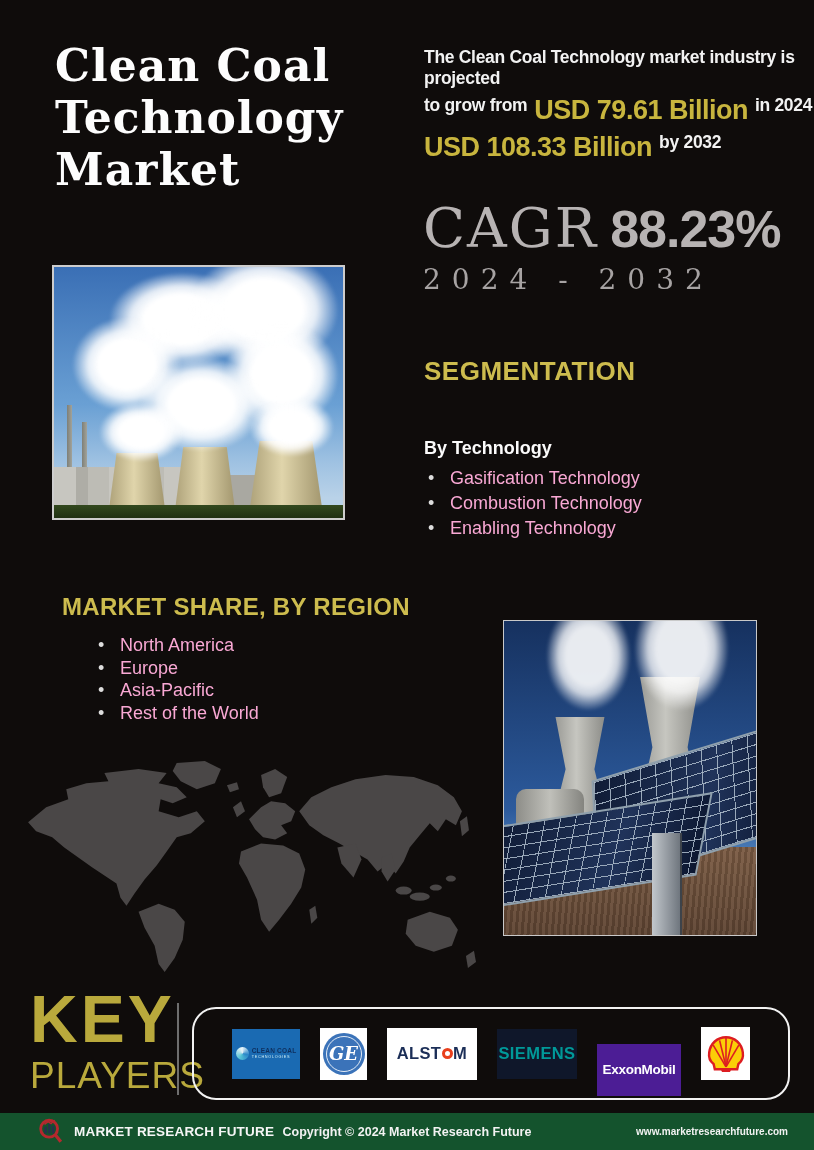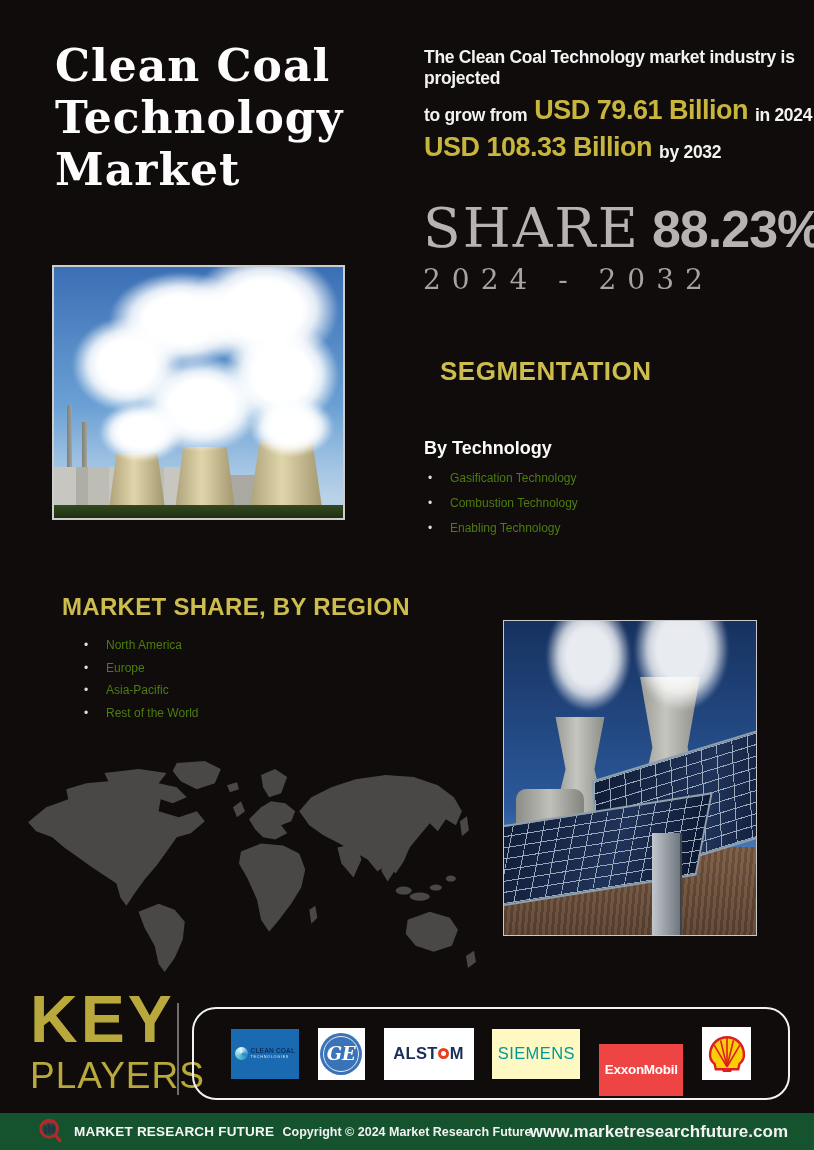--- a/index.html
+++ b/index.html
@@ -13,56 +13,56 @@
   .title {
     position:absolute; left:55px; top:40px;
     font-family:"DejaVu Serif", serif; font-weight:700;
     font-size:44px; line-height:52px; color:#fdfdfd; letter-spacing:1px;
   }
   
   .projection {
     position:absolute; left:424px; top:47px; width:382px;
     font-weight:700; font-size:17.5px; letter-spacing:-0.3px; color:#f2f2f2;
   }
-  .projection .row { display:flex; align-items:flex-end; gap:7px; margin-top:6px; white-space:nowrap; }
+  .projection .row { display:flex; align-items:flex-start; gap:7px; margin-top:6px; white-space:nowrap; }
   .usd { color:#c8b53e; font-size:27px; font-weight:700; letter-spacing:-0.5px; }
   
   .cagr { position:absolute; left:423px; top:196px; }
   .cagr-line { display:flex; align-items:baseline; gap:12px; }
   .cagr-label { font-family:"DejaVu Serif", serif; font-size:55px; font-weight:400; color:#b7b3b3; letter-spacing:2px; }
   .cagr-value { font-size:52px; font-weight:700; color:#b7b3b3; letter-spacing:-1px; }
   .cagr-period { font-family:"DejaVu Serif", serif; font-size:28px; color:#a7a3a3; letter-spacing:11px; margin-top:3px; }
   
   .seg-heading {
     position:absolute; left:424px; top:356px;
-    font-size:26px; font-weight:700; color:#cdbc4e; letter-spacing:0.5px;margin-left:16px;
+    font-size:26px; font-weight:700; color:#cdbc4e; letter-spacing:0.5px;
   }
   .seg-group { position:absolute; left:424px; top:438px; font-size:18px; font-weight:700; color:#fbfbfb; }
   ul.blist { list-style:none; }
-  ul.blist li { position:relative; padding-left:26px; color:#4d7c0f; font-size:12px; }
+  ul.blist li { position:relative; padding-left:26px; color:#f9a8d4; font-size:18px; }
   ul.blist li::before { content:"•"; position:absolute; left:4px; color:#dddddd; }
   .tech-list { position:absolute; left:424px; top:466px; }
   .tech-list li { line-height:25px; }
   
   .photo { position:absolute; overflow:hidden; }
   .coal-photo { left:52px; top:265px; width:293px; height:255px; border:2px solid #cdcdcd;
     background:linear-gradient(180deg,#3a6fb5 0%,#6aa0d4 55%,#9fc2e2 78%,#b9d2e8 92%); }
   .cloud { position:absolute; border-radius:50%;
     background:radial-gradient(closest-side,#ffffff 52%,rgba(255,255,255,0.85) 70%,rgba(255,255,255,0)); filter:blur(1.5px); }
   .stack { position:absolute; width:5px; background:linear-gradient(90deg,#7e7f77,#a2a39a); }
   .buildings { position:absolute; left:0; top:200px; width:150px; height:42px;
     background:repeating-linear-gradient(90deg,#c7c6c0 0 22px,#aeada6 22px 34px,#bdbcb5 34px 55px); }
   .buildings2 { position:absolute; left:160px; top:208px; width:60px; height:34px; background:#a9a8a1; }
   .tower { position:absolute; background:linear-gradient(90deg,#a89c74,#e0d5ab 45%,#9d9169);
     clip-path:polygon(17% 0%, 83% 0%, 96% 100%, 4% 100%); }
   .grass { position:absolute; left:0; bottom:0; width:100%; height:13px;
     background:linear-gradient(180deg,#33491e,#1f3012); }
   
   .ms-heading { position:absolute; left:62px; top:593px; font-size:24px; font-weight:700; color:#cdbc4e; letter-spacing:0.3px; }
-  .region-list { position:absolute; left:80px; top:634px; }
+  .region-list { position:absolute; left:94px; top:634px; }
   .region-list li { line-height:22.5px; }
   
   .worldmap { position:absolute; left:8px; top:758px; }
   
   .solar-photo { left:503px; top:620px; width:254px; height:316px; border:1px solid #c9c9c9;
     background:linear-gradient(180deg,#16315f 0%,#2c5a9c 60%,#4d7fb9 75%); }
   .ctower { position:absolute; background:linear-gradient(90deg,#83837f,#c6c6c0 45%,#767672);
     clip-path:polygon(16% 0%, 84% 0%, 70% 45%, 92% 100%, 8% 100%, 30% 45%); }
   .cylinder { position:absolute; left:12px; top:168px; width:68px; height:44px;
     background:linear-gradient(90deg,#8d8d88,#c0c0ba 50%,#84847f); border-radius:10px 10px 0 0; }
@@ -93,29 +93,29 @@
   .cc-text { display:flex; flex-direction:column; line-height:1; }
   .cc-l1 { font-size:6.5px; font-weight:800; color:#0e2f5e; letter-spacing:0.2px; white-space:nowrap; }
   .cc-l2 { font-size:3.8px; color:#cfeff5; letter-spacing:0.7px; margin-top:1.5px; white-space:nowrap; }
   .tile-ge { width:47px; height:52px; background:#ffffff; }
   .ge-circle { width:42px; height:42px; border-radius:50%; background:#3b73b9; position:relative;
     display:grid; place-items:center; }
   .ge-circle::before { content:""; position:absolute; inset:3px; border:1.5px solid rgba(255,255,255,0.85); border-radius:50%; }
   .ge-mono { font-family:"DejaVu Serif", serif; font-style:italic; font-weight:700; color:#fff; font-size:18px; }
   .tile-alstom { width:90px; height:52px; background:#ffffff; font-weight:800; font-size:16.5px; color:#1b2e57; letter-spacing:0.3px; }
   .alstom-o { display:inline-block; width:11px; height:11px; border:3.4px solid #e8401d; border-radius:50%; margin:0 0.5px; }
-  .tile-siemens { width:88px; height:50px; background:#fef9c3; font-weight:400; font-size:16.5px; color:#009999; letter-spacing:0.4px; }
-  .tile-exxon { width:84px; height:52px; background:#ef4444; font-weight:800; font-size:13.5px; color:#ffffff; letter-spacing:-0.3px;margin-top:32px; }
+  .tile-siemens { width:80px; height:50px; background:#0f172a; font-weight:700; font-size:16.5px; color:#009999; letter-spacing:0.4px; }
+  .tile-exxon { width:84px; height:52px; background:#4c1d95; font-weight:800; font-size:13.5px; color:#ffffff; letter-spacing:-0.3px;margin-top:32px; }
   .tile-shell { width:49px; height:53px; background:#ffffff; }
   
   .footer { position:absolute; left:0; top:1113px; width:814px; height:37px; background:#14532d;
     display:flex; align-items:center; justify-content:space-between; padding:0 26px 0 36px; }
   .f-brand { display:flex; align-items:center; gap:8px; font-size:13.5px; font-weight:700; color:#f6f6f6; letter-spacing:0.2px; }
   .f-copy { font-size:12.5px; font-weight:700; color:#f2f2f2; position:absolute; left:0; right:0; text-align:center; pointer-events:none; }
-  .f-site { font-size:17px; font-weight:700; color:#f2f2f2; }
+  .f-site { font-size:10px; font-weight:700; color:#f2f2f2; }
 </style>
 </head>
 <body>
 
 <div class="canvas">
 
   <div class="title">
     <div>Clean Coal</div>
     <div>Technology</div>
     <div>Market</div>
@@ -129,21 +129,21 @@
       <span>in 2024 to</span>
     </div>
     <div class="row">
       <span class="usd">USD 108.33 Billion</span>
       <span>by 2032</span>
     </div>
   </div>
 
   <div class="cagr">
     <div class="cagr-line">
-      <span class="cagr-label">SHARE</span>
+      <span class="cagr-label">CAGR</span>
       <span class="cagr-value">88.23%</span>
     </div>
     <div class="cagr-period">2024 - 2032</div>
   </div>
 
   <div class="photo coal-photo" aria-label="Coal-fired power plant with steaming cooling towers">
     <div class="stack" style="left:13px; top:138px; height:75px;"></div>
     <div class="stack" style="left:28px; top:155px; height:58px;"></div>
     <div class="buildings"></div>
     <div class="buildings2"></div>

